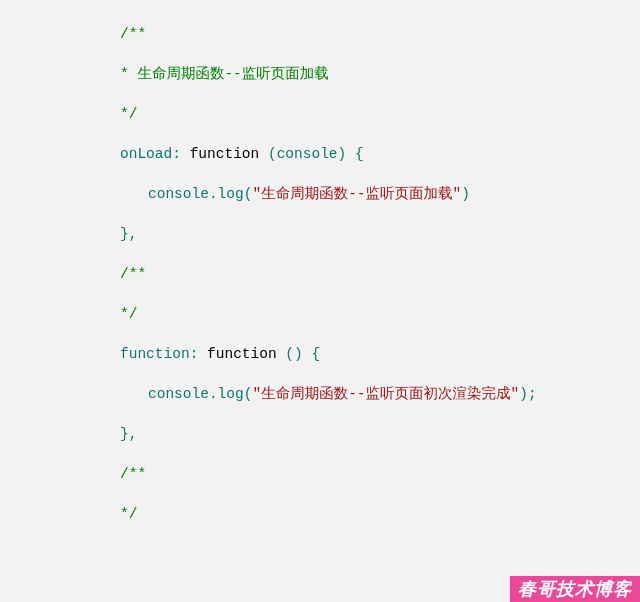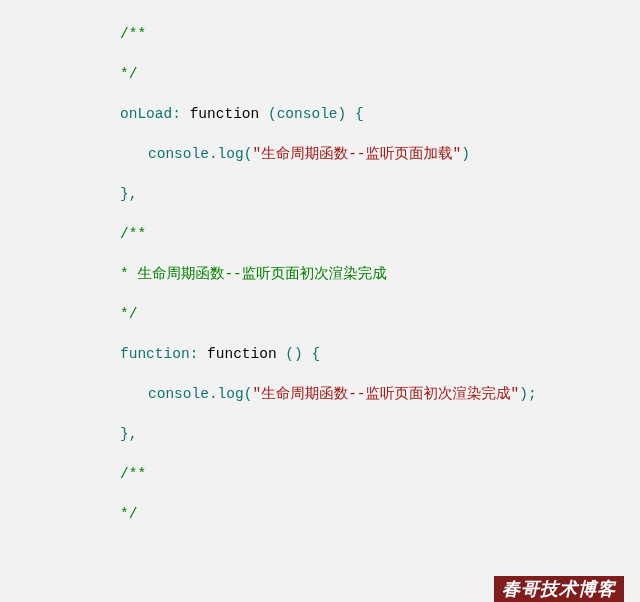--- a/index.html
+++ b/index.html
@@ -23,43 +23,43 @@
     padding-left: 120px;
   }
   .indent1 { padding-left: 148px; }
   .cmt { color: #008000; }
   .kw  { color: #000000; }
   .str { color: #a31515; }
   .pl  { color: #0f766e; }
 
   .watermark {
     position: absolute;
-    right: 16px;
+    right: 0;
     bottom: 0;
-    background: #7f1d1d;
+    background: #ec4899;
     color: #ffffff;
     font-family: "Microsoft YaHei", SimSun, sans-serif;
     font-weight: 700;
     font-size: 18px;
     padding: 3px 8px;
     letter-spacing: 1px;
     font-style: italic;
   }
 </style>
 </head>
 <body>
 
 <div class="code-area">
 <span class="line"><span class="cmt">/**</span></span>
+<span class="line"><span class="cmt"><span>* </span><span>生命周期函数--监听页面加载</span></span></span>
 <span class="line"><span class="cmt">*/</span></span>
 <span class="line"><span class="pl">onLoad</span><span class="pl">: </span><span class="kw">function</span><span class="pl"> (</span><span class="pl">console</span><span class="pl">) </span><span class="pl">{</span></span>
 <span class="line indent1"><span class="pl">console.log</span><span class="pl">(</span><span class="str"><span>"</span><span>生命周期函数--监听页面加载</span><span>"</span></span><span class="pl">)</span><span class="pl"></span></span>
 <span class="line"><span class="pl">},</span></span>
 <span class="line"><span class="cmt">/**</span></span>
-<span class="line"><span class="cmt"><span>* </span><span>生命周期函数--监听页面初次渲染完成</span></span></span>
 <span class="line"><span class="cmt">*/</span></span>
 <span class="line"><span class="pl">function</span><span class="pl">: </span><span class="kw">function</span><span class="pl"> (</span><span class="pl"></span><span class="pl">) </span><span class="pl">{</span></span>
 <span class="line indent1"><span class="pl">console.log</span><span class="pl">(</span><span class="str"><span>"</span><span>生命周期函数--监听页面初次渲染完成</span><span>"</span></span><span class="pl">)</span><span class="pl">;</span></span>
 <span class="line"><span class="pl">},</span></span>
 <span class="line"><span class="cmt">/**</span></span>
 <span class="line"><span class="cmt">*/</span></span>
 
 
 
 

